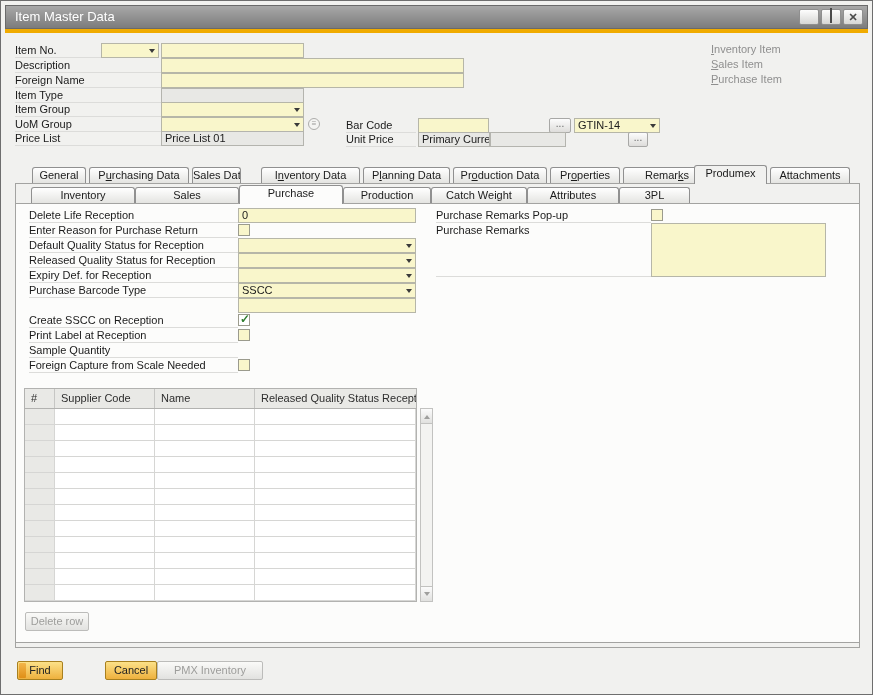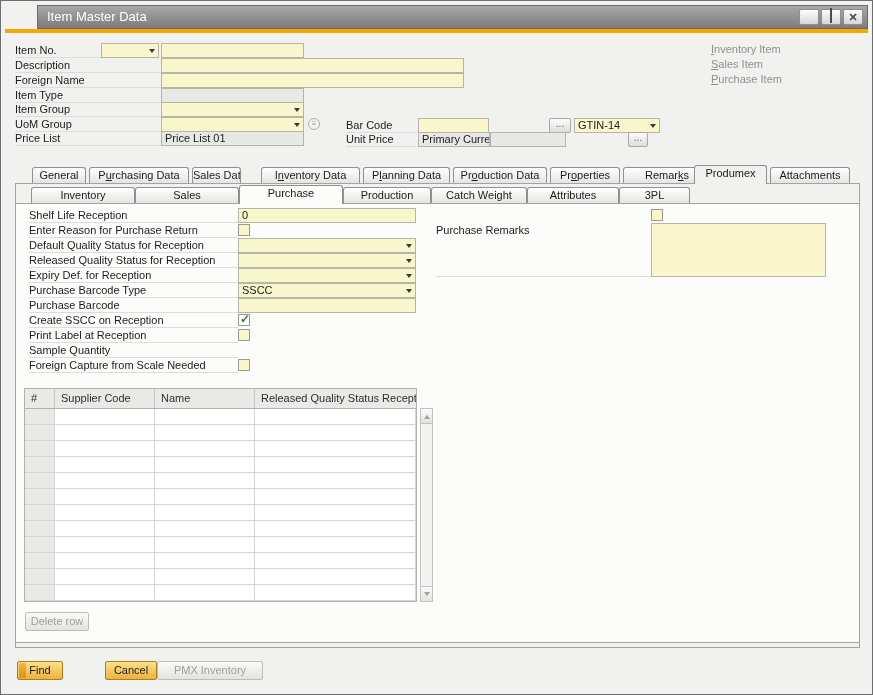--- a/index.html
+++ b/index.html
@@ -1,21 +1,21 @@
 <!DOCTYPE html>
 <html><head>
 <meta charset="utf-8">
 <style>
   html,body{margin:0;padding:0;background:#fff;}
   .win{position:relative;width:873px;height:695px;box-sizing:border-box;background:#f1f1ef;
        border:1px solid #6e6e6e;overflow:hidden;
        font-family:"Liberation Sans",sans-serif;font-size:11px;color:#1b1b1b;}
   
   .titlebar{position:absolute;left:4px;top:4px;right:4px;height:24px;
-            background:linear-gradient(#a8a8a8,#7c7c7c);border:1px solid #6a6a6a;box-sizing:border-box;margin-left:32px;}
+            background:linear-gradient(#a8a8a8,#7c7c7c);border:1px solid #6a6a6a;box-sizing:border-box;}
   .title{position:absolute;left:9px;top:0;line-height:22px;color:#fff;font-size:13px;}
   .wbtn{position:absolute;top:3px;width:20px;height:16px;box-sizing:border-box;
         background:linear-gradient(#fdfdfd,#d6d6d4);border:1px solid #8f8f8f;border-radius:2px;
         text-align:center;color:#4a4a4a;}
   .g-min{width:9px;height:2px;background:#4a4a4a;margin:9px auto 0;}
   .g-max{width:8px;height:7px;border:2px solid #4a4a4a;margin:3px auto 0;box-sizing:border-box;border-width:2px 1px 1px 1px;}
   .g-close{font-size:11px;font-weight:bold;line-height:14px;}
   .goldbar{position:absolute;left:4px;top:28px;right:4px;height:4px;background:#f0ab00;}
   
   .lab{position:absolute;height:15px;line-height:15px;white-space:nowrap;box-sizing:border-box;}
@@ -132,45 +132,45 @@
   <div class="panel" style="left:14px;top:202px;width:845px;height:440px;background:#fcfcfb"></div>
 
   <div class="tab row2" style="left:30px;width:104px">Inventory</div>
   <div class="tab row2" style="left:134px;width:104px">Sales</div>
   <div class="tab row2 sel" style="left:238px;width:104px">Purchase</div>
   <div class="tab row2" style="left:342px;width:88px">Production</div>
   <div class="tab row2" style="left:430px;width:96px">Catch Weight</div>
   <div class="tab row2" style="left:526px;width:92px">Attributes</div>
   <div class="tab row2" style="left:618px;width:71px">3PL</div>
 
-  <div class="lab sep" style="left:28px;top:207px;width:209px">Shelf Life Reception</div>
+  <div class="lab sep" style="left:28px;top:207px;width:209px">Delete Life Reception</div>
   <div class="lab sep" style="left:28px;top:222px;width:209px">Enter Reason for Purchase Return</div>
   <div class="lab sep" style="left:28px;top:237px;width:209px">Default Quality Status for Reception</div>
   <div class="lab sep" style="left:28px;top:252px;width:209px">Released Quality Status for Reception</div>
   <div class="lab sep" style="left:28px;top:267px;width:209px">Expiry Def. for Reception</div>
   <div class="lab sep" style="left:28px;top:282px;width:209px">Purchase Barcode Type</div>
-  <div class="lab sep" style="left:28px;top:297px;width:209px">Purchase Barcode</div>
   <div class="lab sep" style="left:28px;top:312px;width:209px">Create SSCC on Reception</div>
   <div class="lab sep" style="left:28px;top:327px;width:209px">Print Label at Reception</div>
   <div class="lab sep" style="left:28px;top:342px;width:209px">Sample Quantity</div>
   <div class="lab sep" style="left:28px;top:357px;width:209px">Foreign Capture from Scale Needed</div>
 
   <div class="fld" style="left:237px;top:207px;width:178px">0</div>
   <div class="cb" style="left:237px;top:223px"></div>
   <div class="fld combo" style="left:237px;top:237px;width:178px"><span></span><span class="arr"></span></div>
   <div class="fld combo" style="left:237px;top:252px;width:178px"><span></span><span class="arr"></span></div>
   <div class="fld combo" style="left:237px;top:267px;width:178px"><span></span><span class="arr"></span></div>
   <div class="fld combo" style="left:237px;top:282px;width:178px"><span>SSCC</span><span class="arr"></span></div>
   <div class="fld" style="left:237px;top:297px;width:178px"></div>
   <div class="cb on" style="left:237px;top:313px">
       <span class="ck">✓</span>
     </div>
   <div class="cb" style="left:237px;top:328px"></div>
   <div class="cb" style="left:237px;top:358px"></div>
 
+  <div class="lab sep" style="left:435px;top:207px;width:215px">Purchase Remarks Pop-up</div>
   <div class="cb" style="left:650px;top:208px"></div>
   <div class="lab" style="left:435px;top:222px">Purchase Remarks</div>
   <div class="hline" style="left:435px;top:275px;width:215px"></div>
   <div class="memo" style="left:650px;top:222px;width:175px;height:54px"></div>
 
   <div class="tbl">
     <div class="thead">
       <div class="th c0">#</div>
       <div class="th c1">Supplier Code</div>
       <div class="th c2">Name</div>

